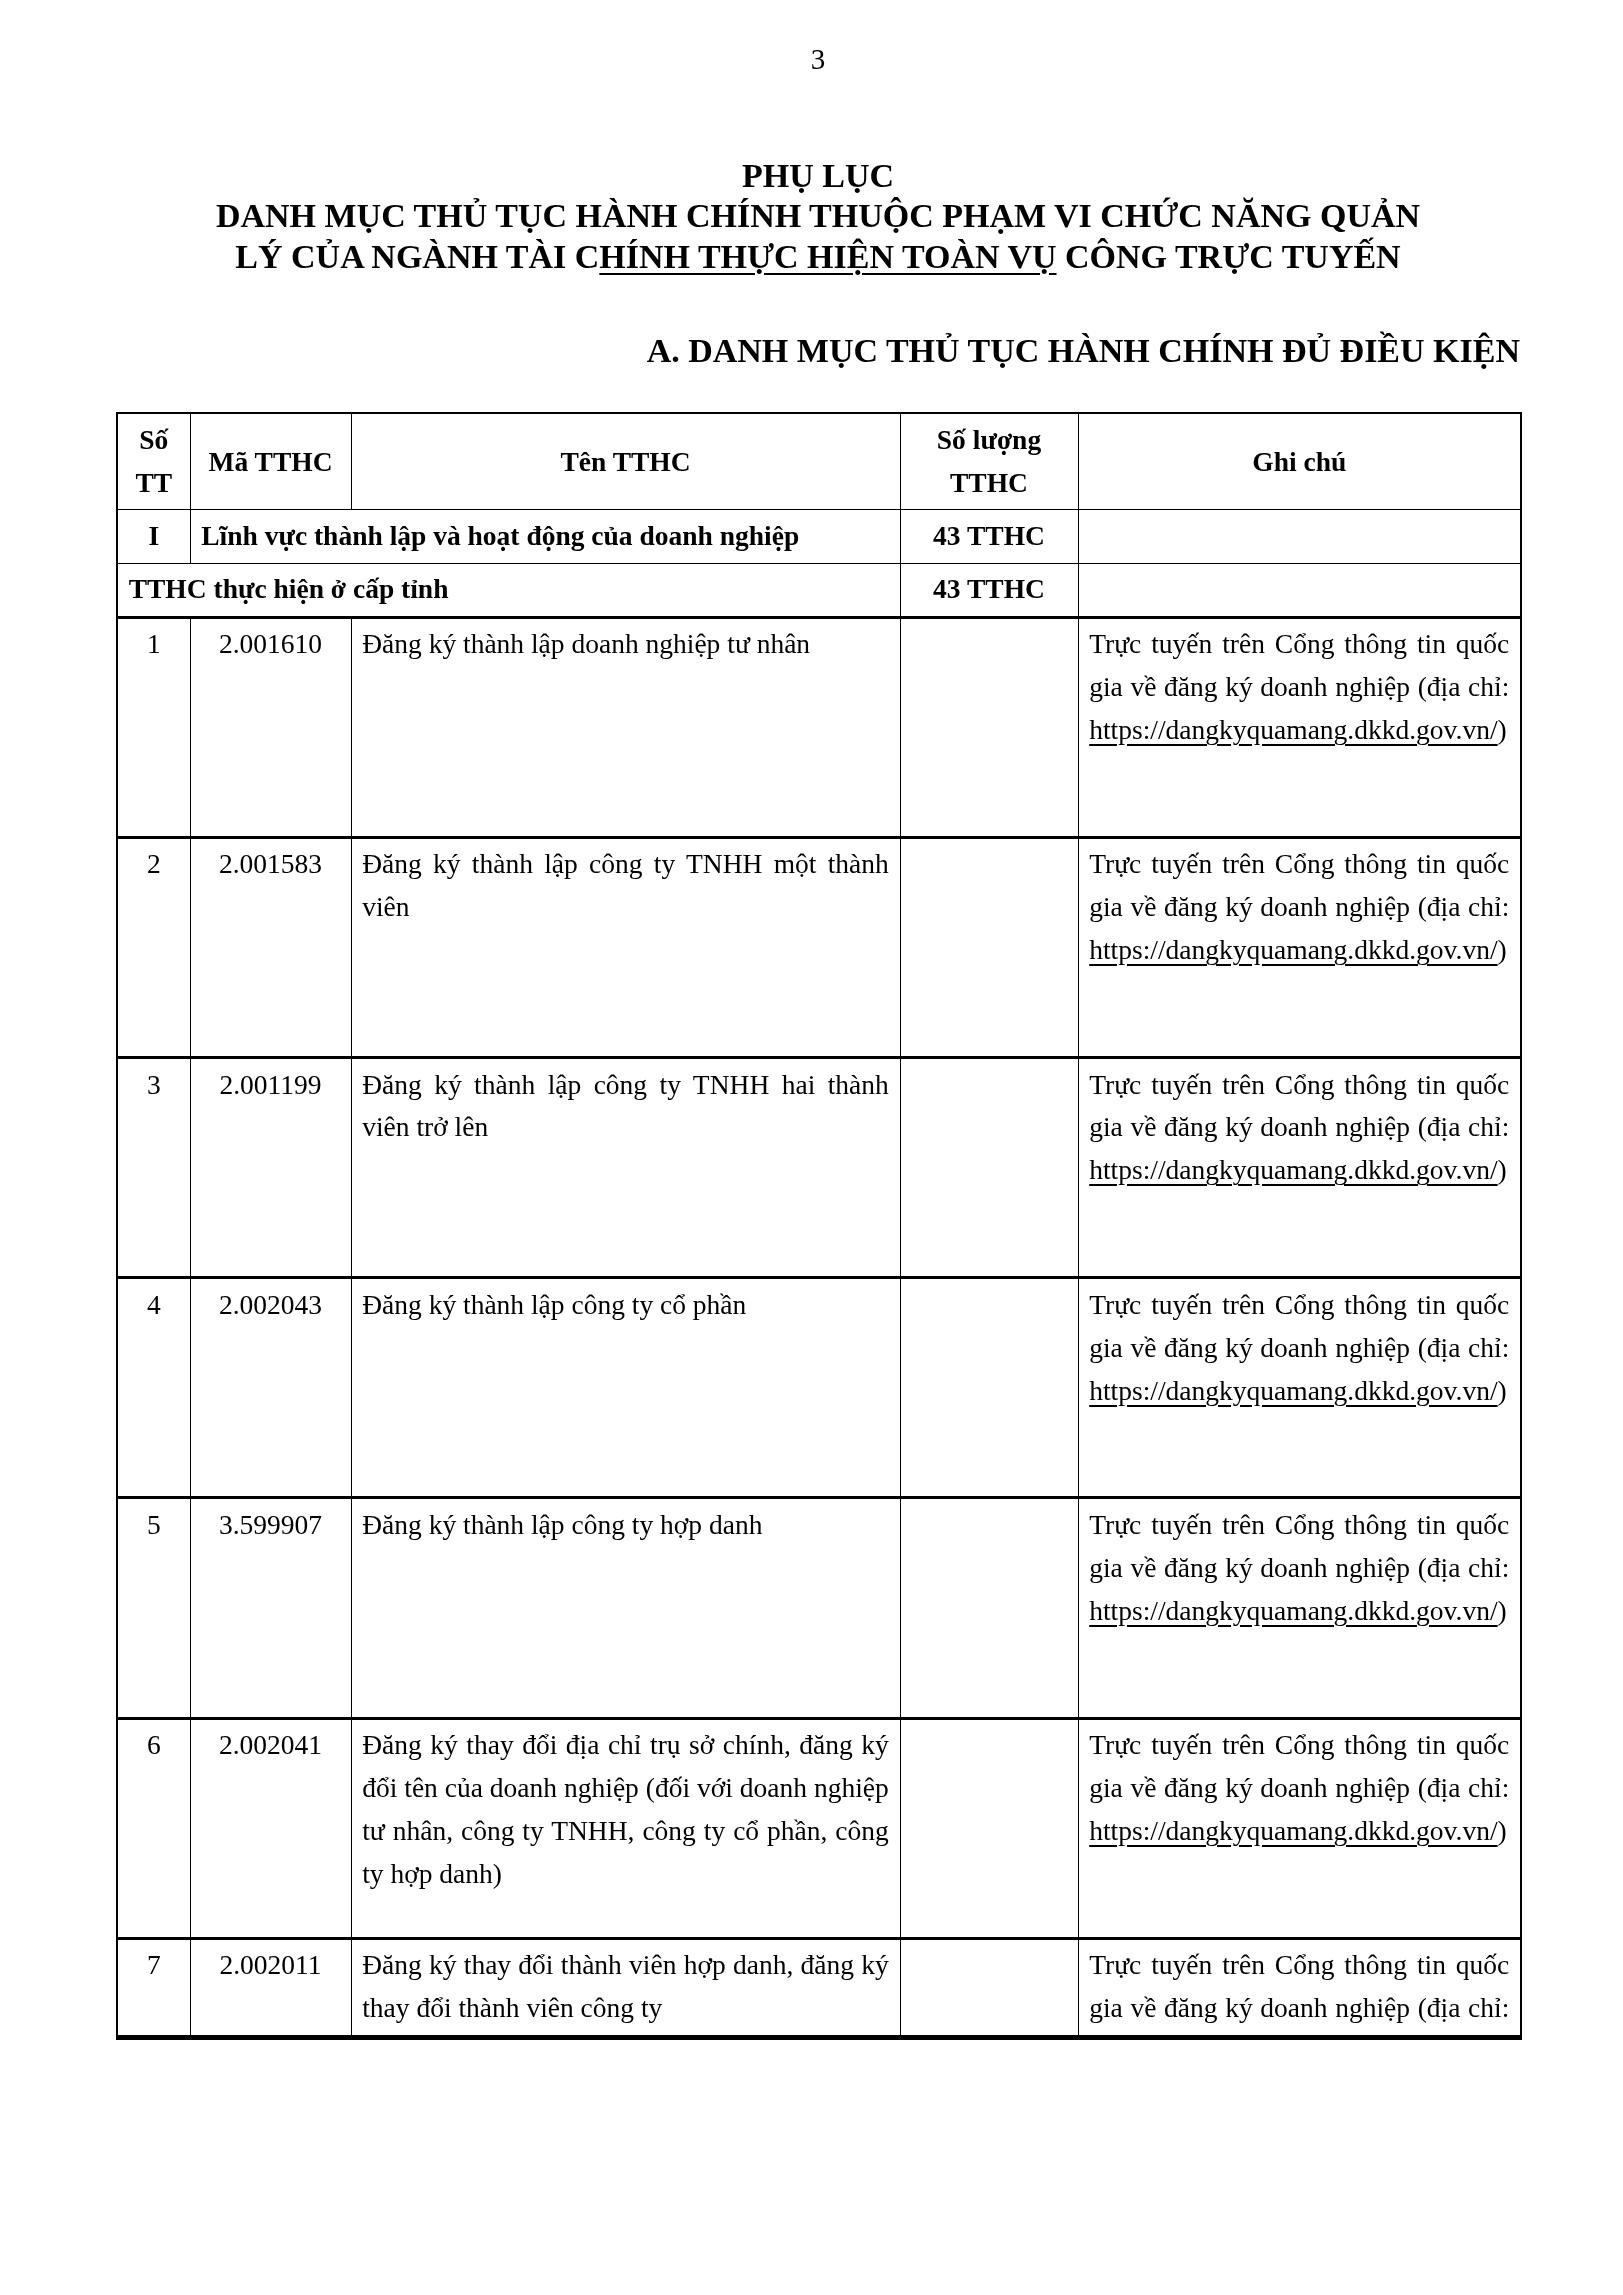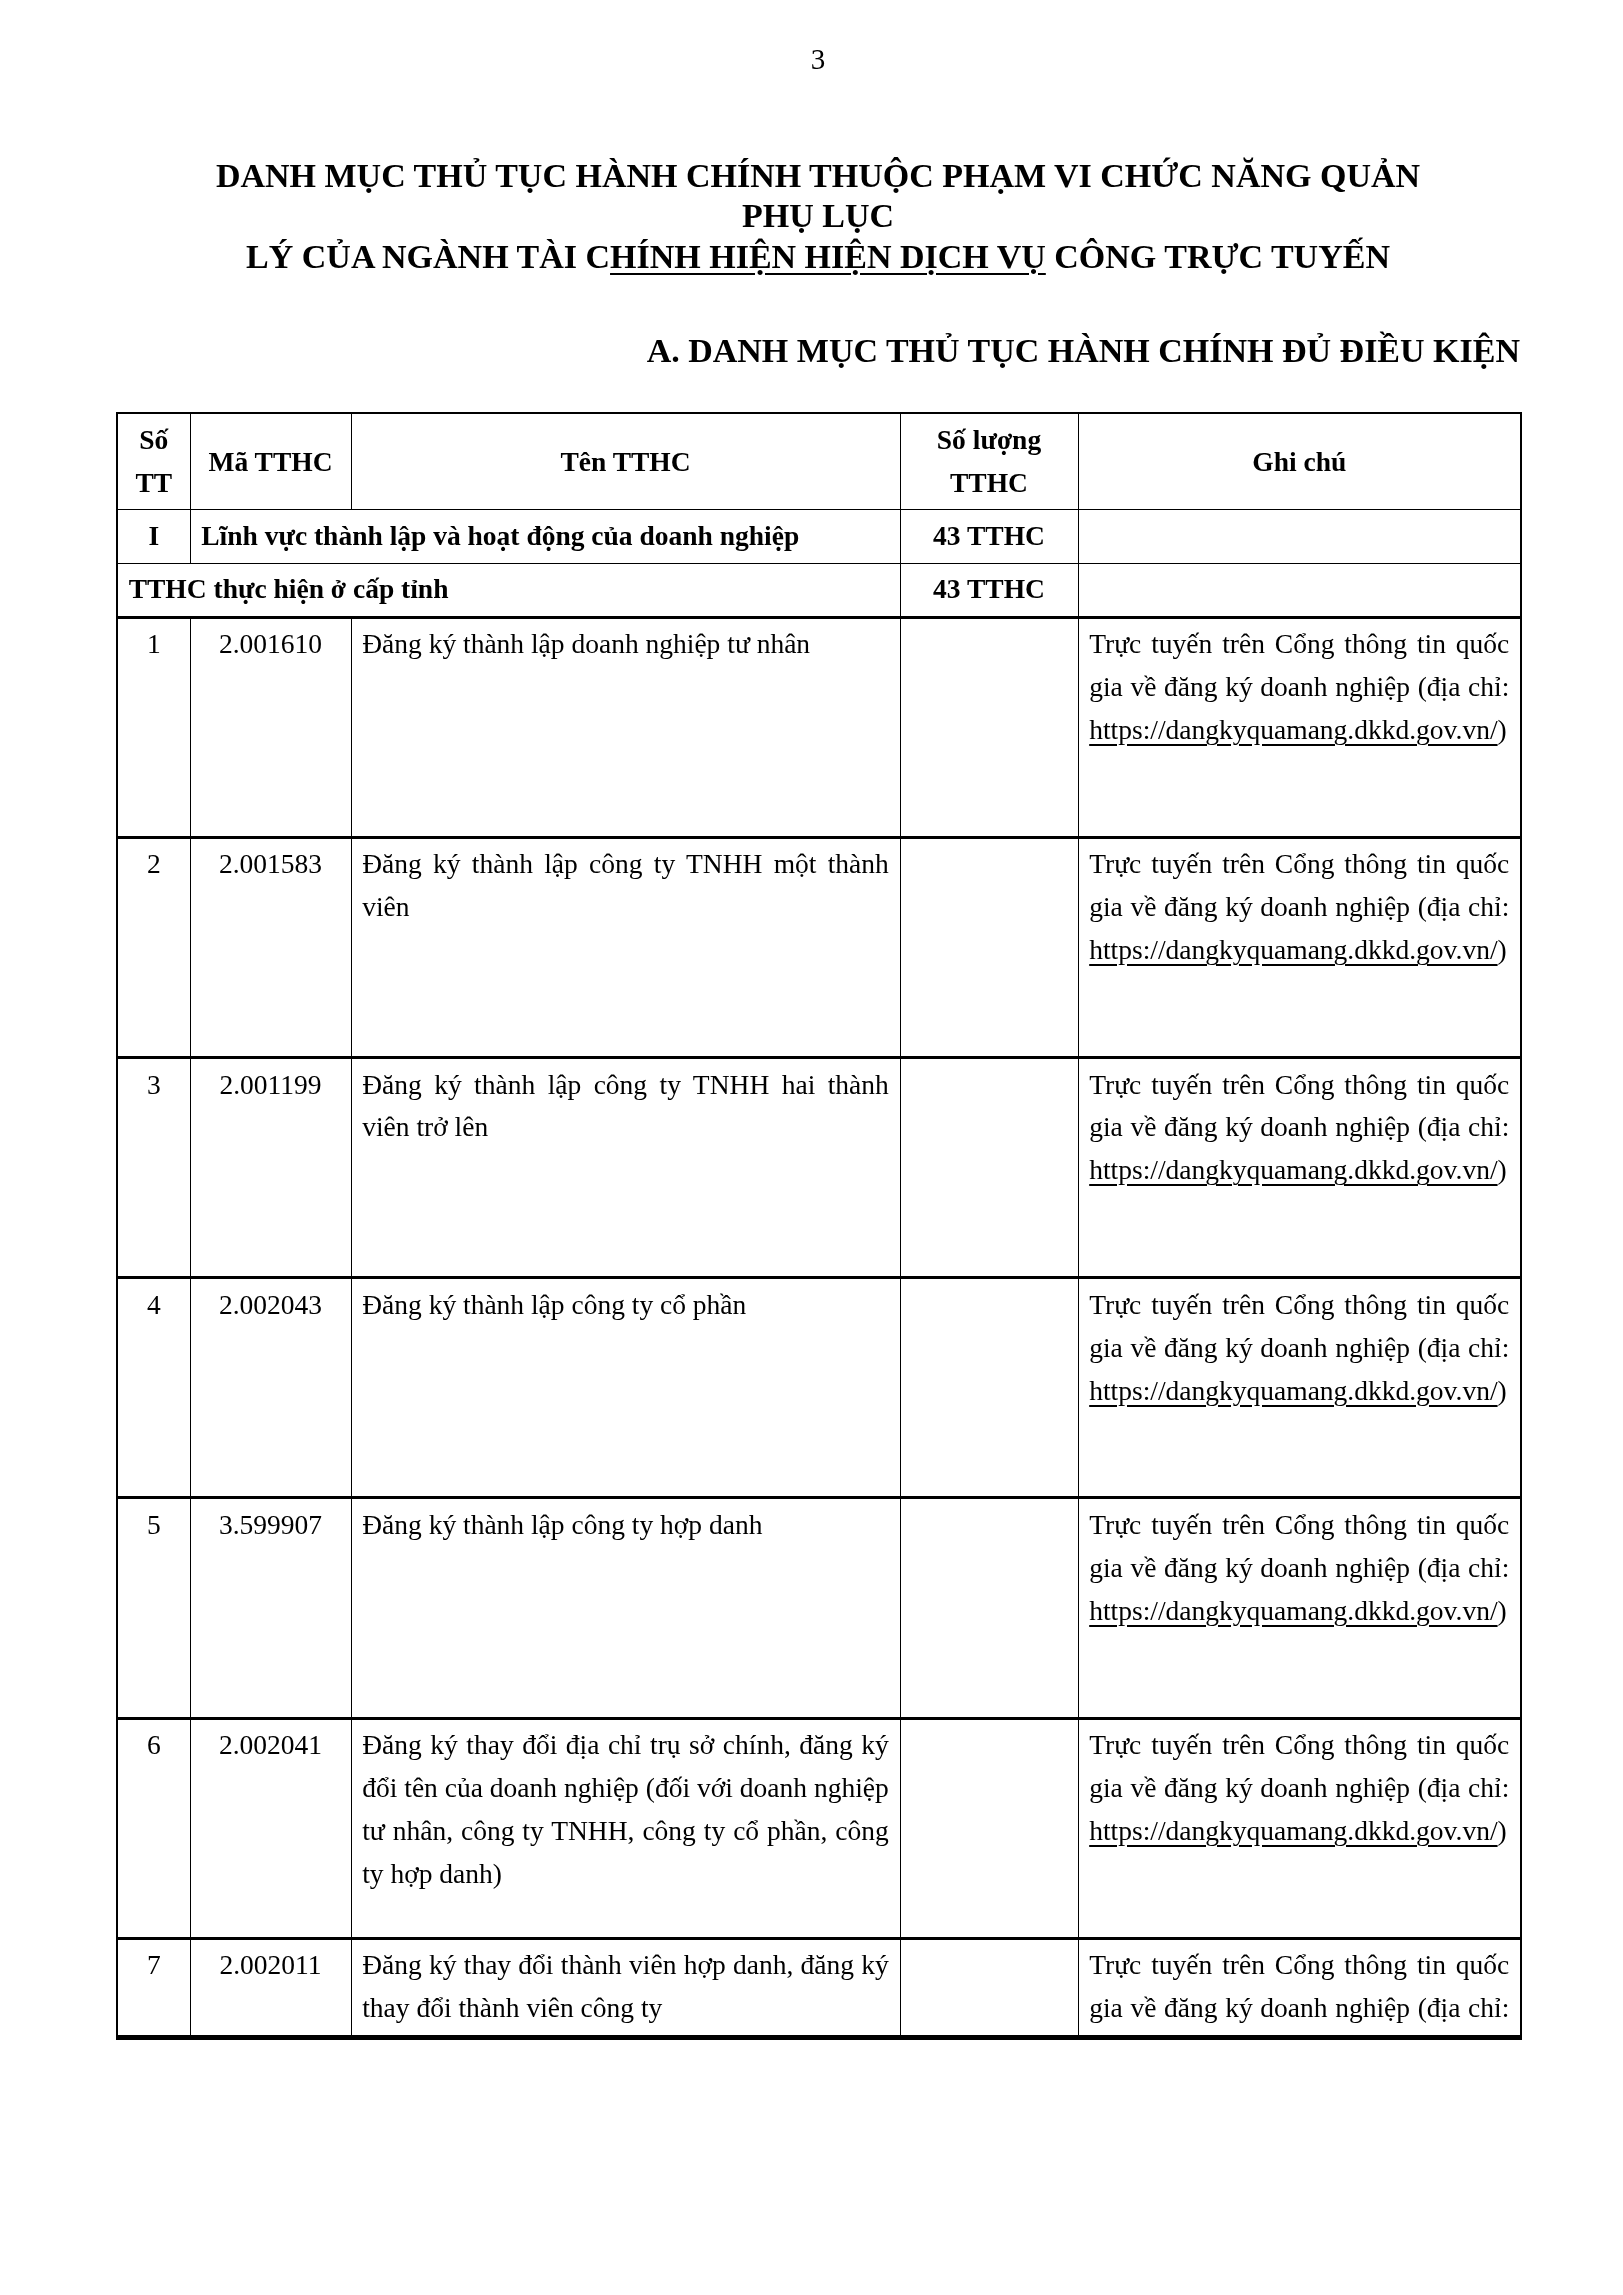--- a/index.html
+++ b/index.html
@@ -81,23 +81,23 @@
 </style>
 </head>
 <body>
 
 <div class="page">
   <div class="content">
 
     <div class="page-number">3</div>
 
     <div class="doc-title">
+      <div>PHỤ LỤC</div>
       <div>DANH MỤC THỦ TỤC HÀNH CHÍNH THUỘC PHẠM VI CHỨC NĂNG QUẢN</div>
-      <div>PHỤ LỤC</div>
-      <div><span>LÝ CỦA NGÀNH TÀI C</span><span class="u">HÍNH HIỆN HIỆN DỊCH VỤ</span><span> CÔNG TRỰC TUYẾN</span></div>
+      <div><span>LÝ CỦA NGÀNH TÀI C</span><span class="u">HÍNH THỰC HIỆN TOÀN VỤ</span><span> CÔNG TRỰC TUYẾN</span></div>
     </div>
 
     <div class="section-heading">
       <div>A. DANH MỤC THỦ TỤC HÀNH CHÍNH ĐỦ ĐIỀU KIỆN</div>
     </div>
 
     <table class="proc-table">
       <colgroup>
         <col style="width:73px">
         <col style="width:161px">

